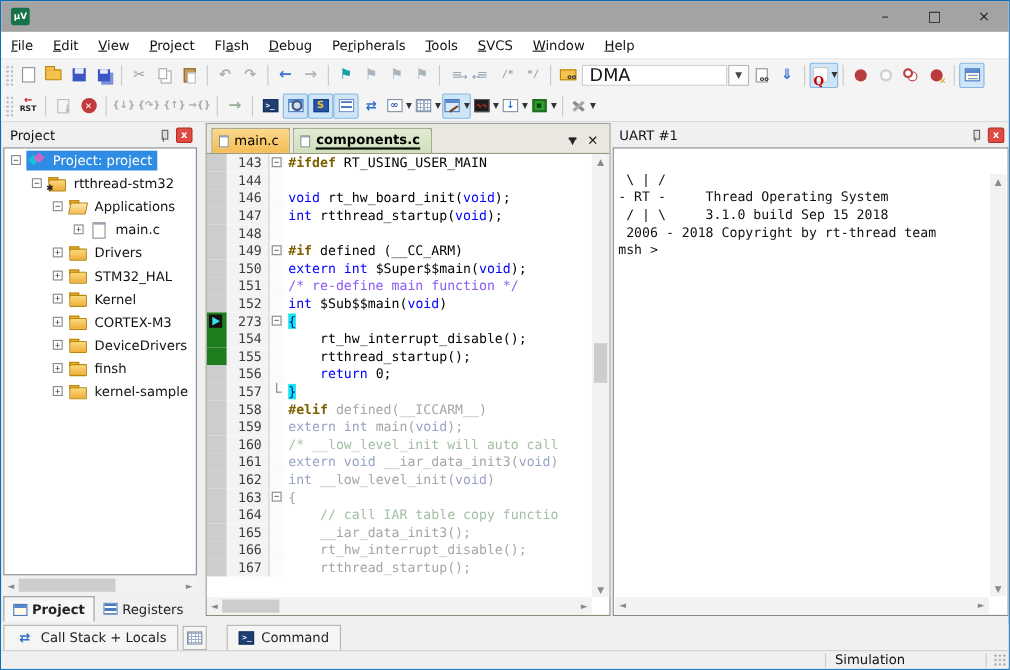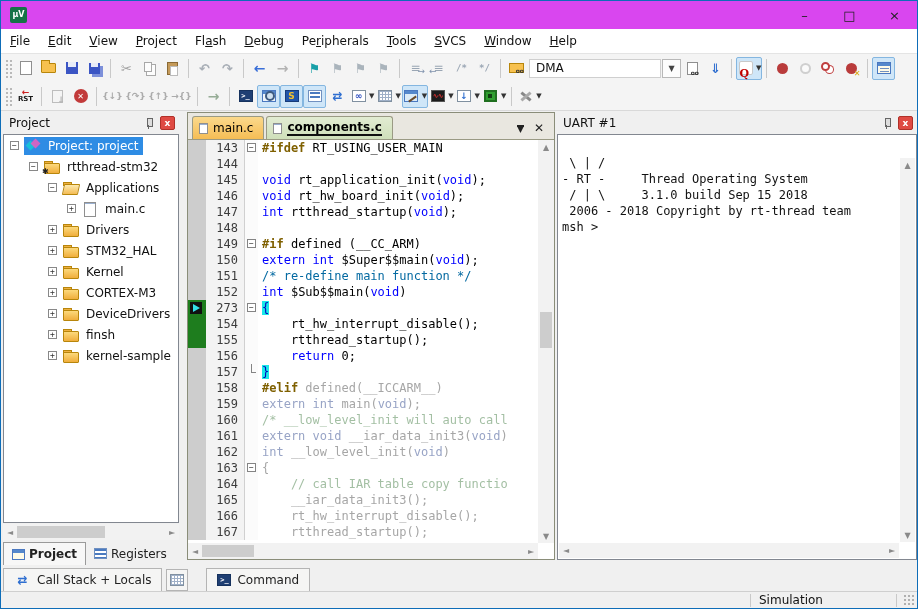--- a/index.html
+++ b/index.html
@@ -1,40 +1,40 @@
 <!DOCTYPE html>
 <html><head>
 <meta charset="utf-8">
 <style>
   * { margin:0; padding:0; box-sizing:border-box; }
   html,body { width:918px; height:609px; font-family:"DejaVu Sans","Liberation Sans",sans-serif; }
   .window { position:relative; width:918px; height:609px; background:#f0f0f0; border:1px solid #0e6db8; overflow:hidden; }
 
   
-  .titlebar { position:absolute; left:0; top:0; right:0; height:28px; background:#d946ef; display:flex; align-items:center; }
+  .titlebar { position:absolute; left:0; top:0; right:0; height:28px; background:#a3a3a3; display:flex; align-items:center; }
   .appicon { width:17px; height:16px; margin-left:9px; background:#157347; border-radius:2px; color:#fff; font:bold 8px/16px "DejaVu Sans",sans-serif; text-align:center; }
   .apptitle { margin-left:9px; font-size:12px; color:#111; }
   .wincontrols { margin-left:auto; display:flex; height:28px; }
   .winbtn { width:45px; height:28px; display:flex; align-items:center; justify-content:center; font-size:13px; color:#222; }
 
   
   .menubar { position:absolute; left:0; top:28px; right:0; height:25px; background:#fff; display:flex; align-items:center; border-bottom:1px solid #e4e4e4; }
   .menu-item { padding:4px 9px; font-size:12px; color:#111; }
   .menu-item u { text-decoration:underline; }
 
   
   .toolbar { position:absolute; left:0; right:0; background:#f4f4f4; display:flex; align-items:center; }
   .tb1 { top:53px; height:28px; }
   .tb2 { top:81px; height:29px; border-bottom:1px solid #d9d9d9; }
   .grip { width:8px; height:20px; margin:0 2px 0 3px; background-image:radial-gradient(#b9b9b9 1px, transparent 1.2px); background-size:4px 4px; background-position:1px 1px; }
   .tbsep { width:1px; height:19px; background:#c9c9c9; margin:0 4px; }
   .tbtn { min-width:23px; height:23px; display:flex; align-items:center; justify-content:center; border:1px solid transparent; border-radius:2px; position:relative; }
   .tbtn.hl { background:#cfe6f8; border-color:#84b6e0; }
   .dd { font-size:7px; color:#333; margin-left:2px; }
-  .combo { width:132px; height:19px; background:#fff; border:1px solid #cfcfcf; font-size:12px; color:#111; display:flex; align-items:center; padding-left:6px; margin:0 1px; }
+  .combo { width:132px; height:19px; background:#fff; border:1px solid #cfcfcf; font-size:16px; color:#111; display:flex; align-items:center; padding-left:6px; margin:0 1px; }
   .combodrop { width:19px; height:19px; border:1px solid #b8b8b8; background:#fdfdfd; display:flex; align-items:center; justify-content:center; font-size:8px; color:#444; }
 
   
   .ti { width:17px; height:16px; position:relative; display:flex; align-items:center; justify-content:center; font-family:"DejaVu Sans",sans-serif; }
 
   .i-new { width:12px; height:14px; background:#fff; border:1px solid #8f8f8f; }
   .i-open { width:15px; height:10px; background:#f7c14f; border:1px solid #b8860b; border-radius:1px; position:relative; }
   .i-open::before { content:""; position:absolute; left:-1px; top:-4px; width:7px; height:3px; background:#f7c14f; border:1px solid #b8860b; border-bottom:none; }
   .i-save { width:12px; height:12px; background:#3b55c4; position:relative; }
   .i-save::before { content:""; position:absolute; left:2px; top:0; width:8px; height:5px; background:#e8ecf8; }
@@ -158,21 +158,21 @@
   .cl { display:flex; height:16px; white-space:pre; }
   .cm { width:18px; flex:none; background:#cdcdcd; position:relative; }
   .cm.m-green, .cm.m-arrow { background:#1e7d1e; }
   .pc-arrow { position:absolute; left:2px; top:2px; width:12px; height:12px; background:#111; }
   .pc-arrow::before { content:""; position:absolute; left:3px; top:2px; border-left:7px solid #35e0e8; border-top:4px solid transparent; border-bottom:4px solid transparent; }
   .cn { width:38px; flex:none; text-align:right; padding-right:6px; color:#3c3c3c; background:#f3f3f3; }
   .cf { width:14px; flex:none; border-left:1px solid #d0d0d0; position:relative; background:#fbfbfb; }
   .foldbox { position:absolute; left:2px; top:3px; width:9px; height:9px; border:1px solid #848484; background:#fff; font:8px/7px "DejaVu Sans Mono",monospace; text-align:center; color:#333; }
   .foldend { position:absolute; left:6px; top:0; width:5px; height:9px; border-left:1px solid #848484; border-bottom:1px solid #848484; }
   .ct { padding-left:4px; }
-  .tk-k { color:#0000ff; } .tk-t { color:#000000; } .tk-c { color:#0369a1; }
+  .tk-k { color:#0000ff; } .tk-t { color:#000000; } .tk-c { color:#8b5cf6; }
   .tk-p { color:#7f6000; font-weight:bold; }
   .tk-b { color:#0000c0; background:#19e8e8; }
   .tk-gk { color:#98a4c6; } .tk-gt { color:#a6a6a6; } .tk-gc { color:#a3bfa3; }
 
   #editor-vscroll { right:0; top:27px; width:16px; bottom:16px; }
   #editor-hscroll { left:0; bottom:0; height:16px; right:16px; display:flex; align-items:center; }
   .vscroll .sarrow { height:14px; }
   .hscroll .sarrow { width:14px; height:100%; }
 
   
@@ -564,21 +564,20 @@
         <span class="elab">components.c</span>
       </div>
       <div class="tabbar-btns">
         <span class="tabdrop">▼</span>
         <span class="tabclose">✕</span>
       </div>
     </div>
     <div class="codearea" id="code">
         <div class="cl"><div class="cm"></div><div class="cn">143</div><div class="cf"><span class="foldbox">−</span></div><div class="ct"><span class="tk-p">#ifdef</span><span class="tk-t"> RT_USING_USER_MAIN</span></div></div>
         <div class="cl"><div class="cm"></div><div class="cn">144</div><div class="cf"></div><div class="ct"></div></div>
-        <div class="cl"><div class="cm"></div><div class="cn">145</div><div class="cf"></div><div class="ct"><span class="tk-k">void</span><span class="tk-t"> rt_application_init(</span><span class="tk-k">void</span><span class="tk-t">);</span></div></div>
         <div class="cl"><div class="cm"></div><div class="cn">146</div><div class="cf"></div><div class="ct"><span class="tk-k">void</span><span class="tk-t"> rt_hw_board_init(</span><span class="tk-k">void</span><span class="tk-t">);</span></div></div>
         <div class="cl"><div class="cm"></div><div class="cn">147</div><div class="cf"></div><div class="ct"><span class="tk-k">int</span><span class="tk-t"> rtthread_startup(</span><span class="tk-k">void</span><span class="tk-t">);</span></div></div>
         <div class="cl"><div class="cm"></div><div class="cn">148</div><div class="cf"></div><div class="ct"></div></div>
         <div class="cl"><div class="cm"></div><div class="cn">149</div><div class="cf"><span class="foldbox">−</span></div><div class="ct"><span class="tk-p">#if</span><span class="tk-t"> defined (__CC_ARM)</span></div></div>
         <div class="cl"><div class="cm"></div><div class="cn">150</div><div class="cf"></div><div class="ct"><span class="tk-k">extern</span><span class="tk-t"> </span><span class="tk-k">int</span><span class="tk-t"> $Super$$main(</span><span class="tk-k">void</span><span class="tk-t">);</span></div></div>
         <div class="cl"><div class="cm"></div><div class="cn">151</div><div class="cf"></div><div class="ct"><span class="tk-c">/* re-define main function */</span></div></div>
         <div class="cl"><div class="cm"></div><div class="cn">152</div><div class="cf"></div><div class="ct"><span class="tk-k">int</span><span class="tk-t"> $Sub$$main(</span><span class="tk-k">void</span><span class="tk-t">)</span></div></div>
         <div class="cl"><div class="cm m-arrow"><span class="pc-arrow"></span></div><div class="cn">273</div><div class="cf"><span class="foldbox">−</span></div><div class="ct"><span class="tk-b">{</span></div></div>
         <div class="cl"><div class="cm m-green"></div><div class="cn">154</div><div class="cf"></div><div class="ct"><span class="tk-t">    rt_hw_interrupt_disable();</span></div></div>
         <div class="cl"><div class="cm m-green"></div><div class="cn">155</div><div class="cf"></div><div class="ct"><span class="tk-t">    rtthread_startup();</span></div></div>

